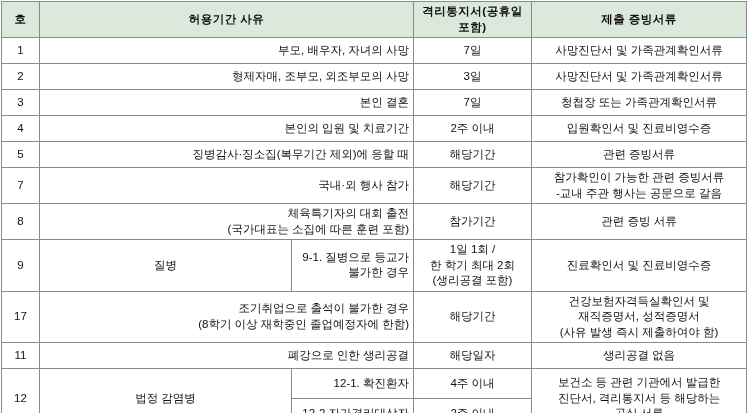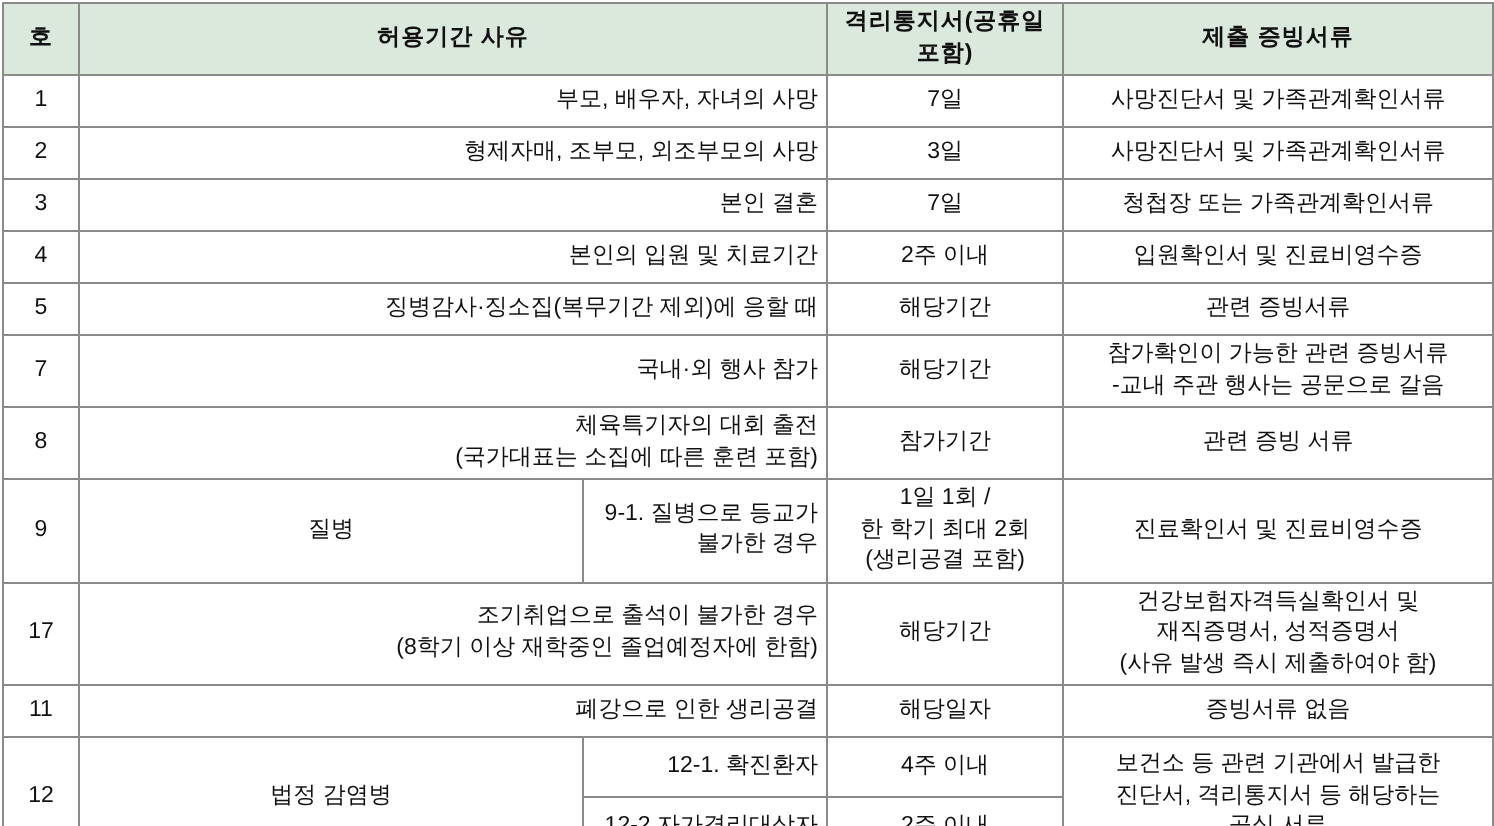--- a/index.html
+++ b/index.html
@@ -153,21 +153,21 @@
 (8학기 이상 재학중인 졸업예정자에 한함)</td>
         <td class="ctr">해당기간</td>
         <td class="docs">건강보험자격득실확인서 및
 재직증명서, 성적증명서
 (사유 발생 즉시 제출하여야 함)</td>
       </tr>
       <tr>
         <td class="num">11</td>
         <td class="reason" colspan="2">폐강으로 인한 생리공결</td>
         <td class="ctr">해당일자</td>
-        <td class="docs">증빙서류 없음</td>
+        <td class="docs">생리공결 없음</td>
       </tr>
       <tr style="height:30px">
         <td class="num" rowspan="2">12</td>
         <td class="reason-center" rowspan="2">법정 감염병</td>
         <td class="left">12-1. 확진환자</td>
         <td class="ctr">4주 이내</td>
         <td class="docs" rowspan="2">보건소 등 관련 기관에서 발급한
 진단서, 격리통지서 등 해당하는
 공식 서류</td>
       </tr>

